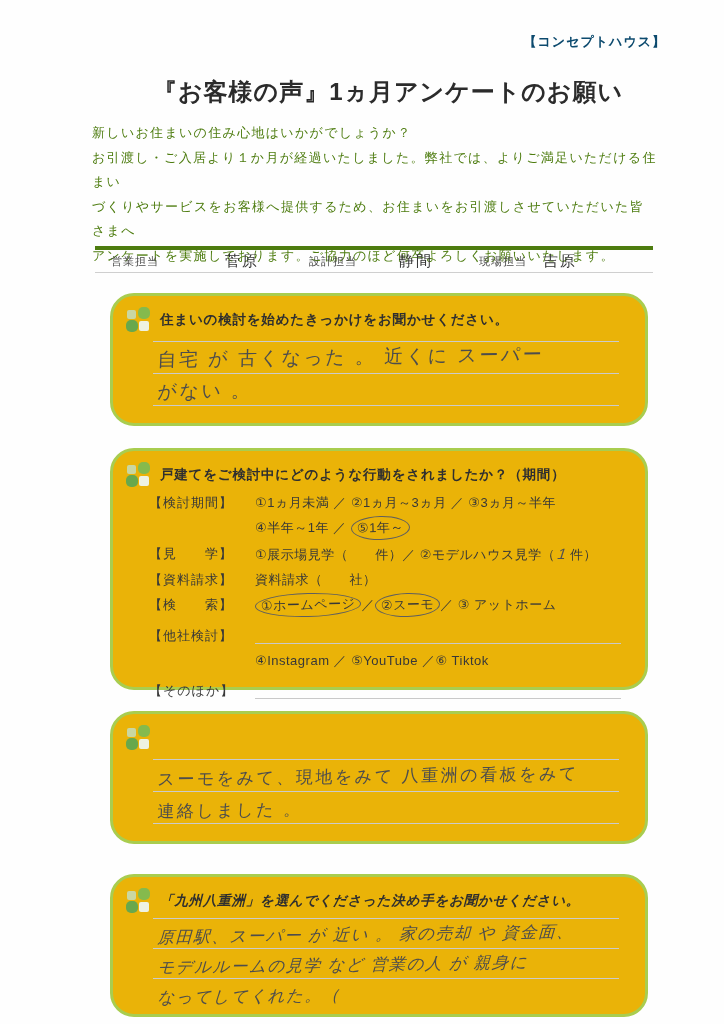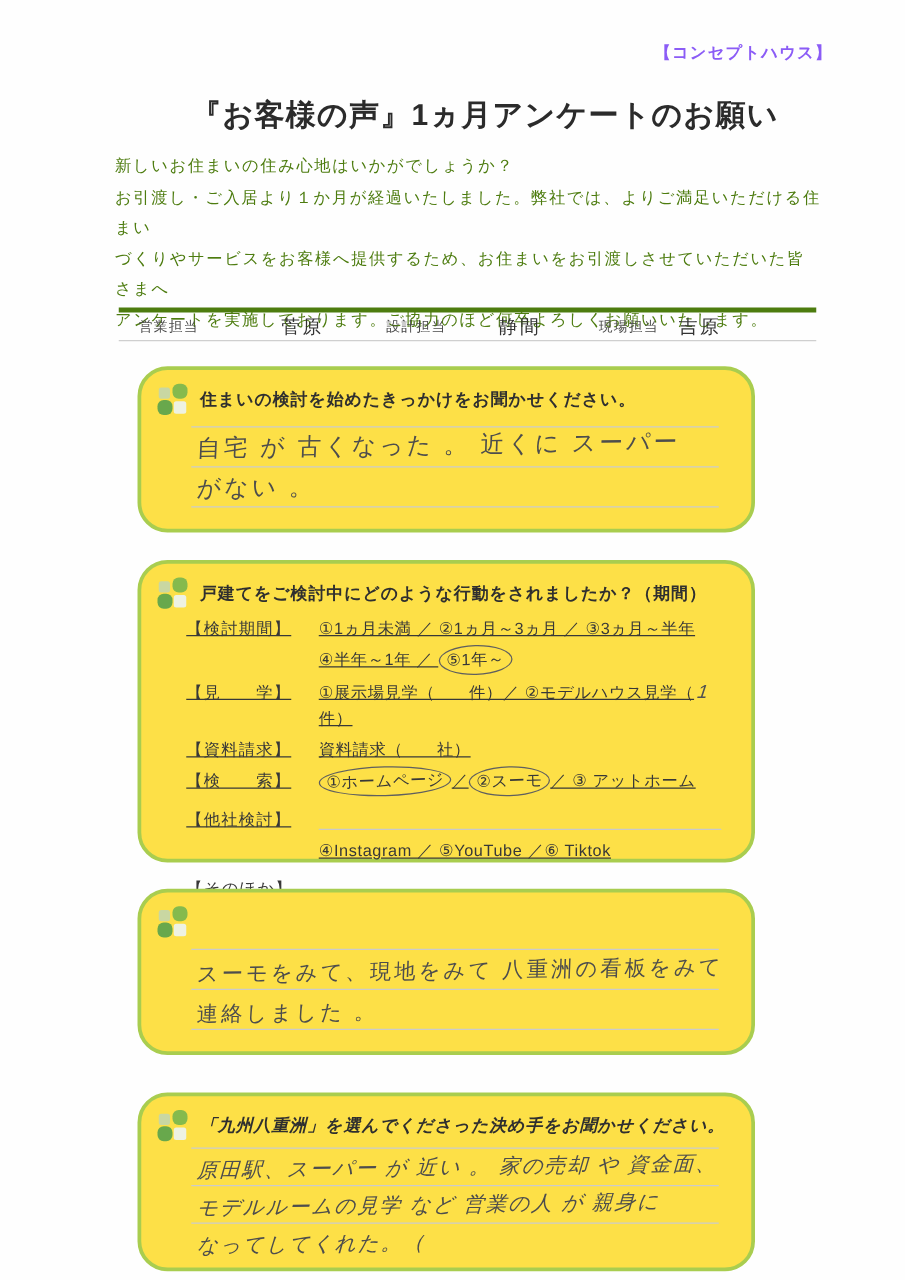--- a/index.html
+++ b/index.html
@@ -4,21 +4,21 @@
 <style>
   html,body { margin:0; padding:0; }
   body {
     width:724px; height:1024px; position:relative;
     background:#fefefe; overflow:hidden;
     font-family:"Liberation Sans","DejaVu Sans",sans-serif;
     color:#3a3a3a;
   }
   .corner-tag {
     position:absolute; top:33px; right:58px;
-    font-size:13px; font-weight:bold; color:#8b5cf6; letter-spacing:1px;
+    font-size:13px; font-weight:bold; color:#0c4a6e; letter-spacing:1px;
   }
   .doc-title {
     position:absolute; top:60px; left:90px; right:38px;
     text-align:center; font-size:24px; font-weight:bold;
     color:#2b2b2b; letter-spacing:1px;
   }
   .intro {
     position:absolute; top:121px; left:92px; width:566px;
     font-size:13px; line-height:24.5px; letter-spacing:1.3px; color:#4d7c0f;
   }
@@ -27,22 +27,22 @@
     position:absolute; top:246px; left:95px; width:558px; height:27px;
     border-top:4px solid #4d7c0f; border-bottom:1px solid #cfcfcf;
     display:flex; align-items:center; box-sizing:border-box;
   }
   .staff-role { font-size:11px; color:#4a4a4a; letter-spacing:1px; flex:none; }
   .staff-name { font-size:15px; color:#323232; letter-spacing:2px; flex:none; }
   .ml16{margin-left:16px}.ml66{margin-left:66px}.ml50{margin-left:50px}
   .ml42{margin-left:42px}.ml46{margin-left:46px}.ml22{margin-left:16px}
 
   .qbox {
-    position:absolute; left:110px; width:494px; box-sizing:border-box;
-    border:3px solid #a9cd4f; border-radius:24px; background:#fde047;
+    position:absolute; left:110px; width:538px; box-sizing:border-box;
+    border:3px solid #a9cd4f; border-radius:24px; background:#eab308;
   }
   #q1 { top:293px; height:133px; }
   #q2 { top:448px; height:242px; }
   #q3 { top:711px; height:133px; }
   #q4 { top:874px; height:143px;font-style:italic; }
 
   .qbox-header { display:flex; gap:10px; padding:11px 14px 0 13px; align-items:flex-start; }
   .grid-icon { width:24px; height:24px; position:relative; flex:none; }
   .grid-icon i { position:absolute; display:block; }
   .gi-tl { left:1px; top:3px;  width:9px;  height:9px;  background:#c9d7a2; border-radius:2px; }
@@ -58,21 +58,21 @@
     font-size:18px; color:#4d4d4d; letter-spacing:2.5px; white-space:nowrap;
     transform:rotate(-0.8deg) skewX(-3deg); transform-origin:left bottom;
     padding-left:4px; line-height:1.3;
   }
   #q1 .hw { font-size:19px; }
   #q3 .hw { font-size:17px; }
   #q4 .answer-block { margin-top:6px; }
   #q4 .rule-row { height:29px; }
   #q4 .hw { font-size:16.5px; letter-spacing:1.5px; }
 
-  .form-row { display:flex; margin:4px 18px 0 36px; font-size:13px; color:#383838; line-height:21px;text-decoration:underline; }
+  .form-row { display:flex; margin:4px 18px 0 36px; font-size:13px; color:#383838; line-height:21px; }
   .form-row.first { margin-top:6px; }
   .form-row.gap { margin-top:9px; }
   .form-label { width:106px; flex:none; letter-spacing:1px; }
   .form-content { flex:1; letter-spacing:0.5px; }
   .blank-line { flex:1; border-bottom:1px solid #c9c9c9; margin:0 6px 2px 0; }
   .circle {
     display:inline-block; border:1.5px solid #5f5f5f; border-radius:50%;
     padding:0 5px 1px; margin:-1px 0; transform:rotate(-1.5deg);
   }
   .hw-inline {

